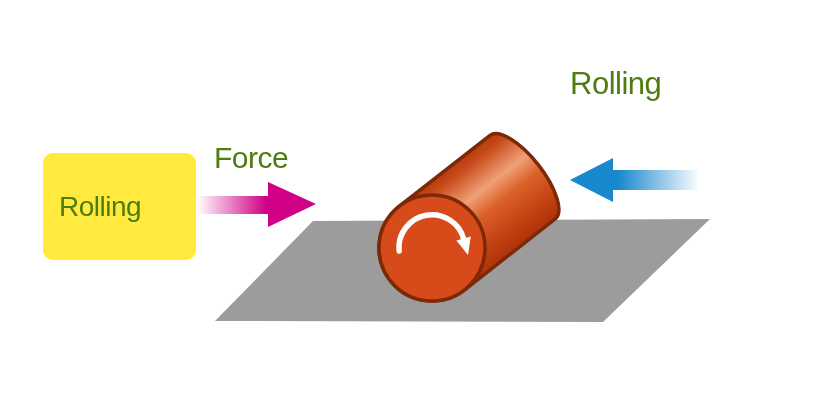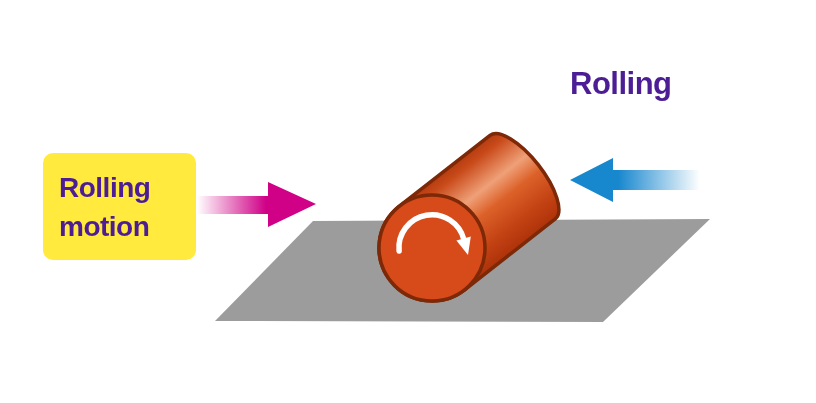--- a/index.html
+++ b/index.html
@@ -5,22 +5,22 @@
   html,body{margin:0;padding:0;background:#ffffff;}
   .canvas{
     position:relative;
     width:816px;height:403px;
     background:#ffffff;
     overflow:hidden;
     font-family:"Liberation Sans", sans-serif;
   }
   .label{
     position:absolute;
-    color:#4c1d95;
-    font-weight:bold;
+    color:#4d7c0f;
+    font-weight:normal;
     letter-spacing:-0.5px;
   }
   .rolling-motion{
     left:43px;top:153px;width:153px;height:107px;
     background:#FFEA3D;
     border-radius:10px;
     display:flex;flex-direction:column;justify-content:center;
     padding-left:16px;box-sizing:border-box;
     font-size:28px;line-height:39px;
   }
@@ -73,21 +73,21 @@
       </g>
     </g>
 
     <path d="M197,196 L268,196 L268,182 L316,204 L268,227 L268,214 L197,214 Z" fill="url(#forceGrad)"></path>
 
     <path d="M570,180 L613,158 L613,170 L700,170 L700,190 L613,190 L613,202 Z" fill="url(#frictionGrad)"></path>
   </svg>
 
   <div class="label rolling-motion">
     <span>Rolling</span>
-    <span>motion</span>
   </div>
 
+  <div class="label force">Force</div>
 
   <div class="label rolling-friction">
     <span style="display:block">Rolling</span>
   </div>
 
 </div>
 
 </body></html>

